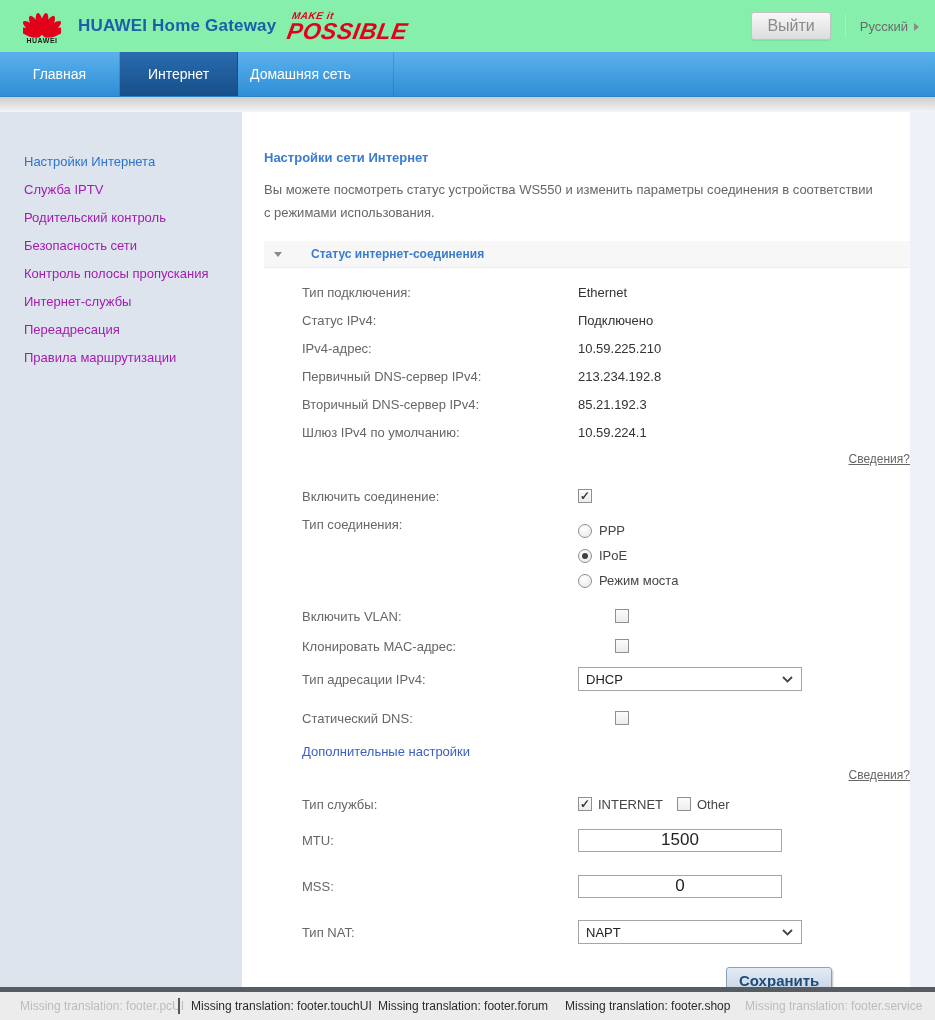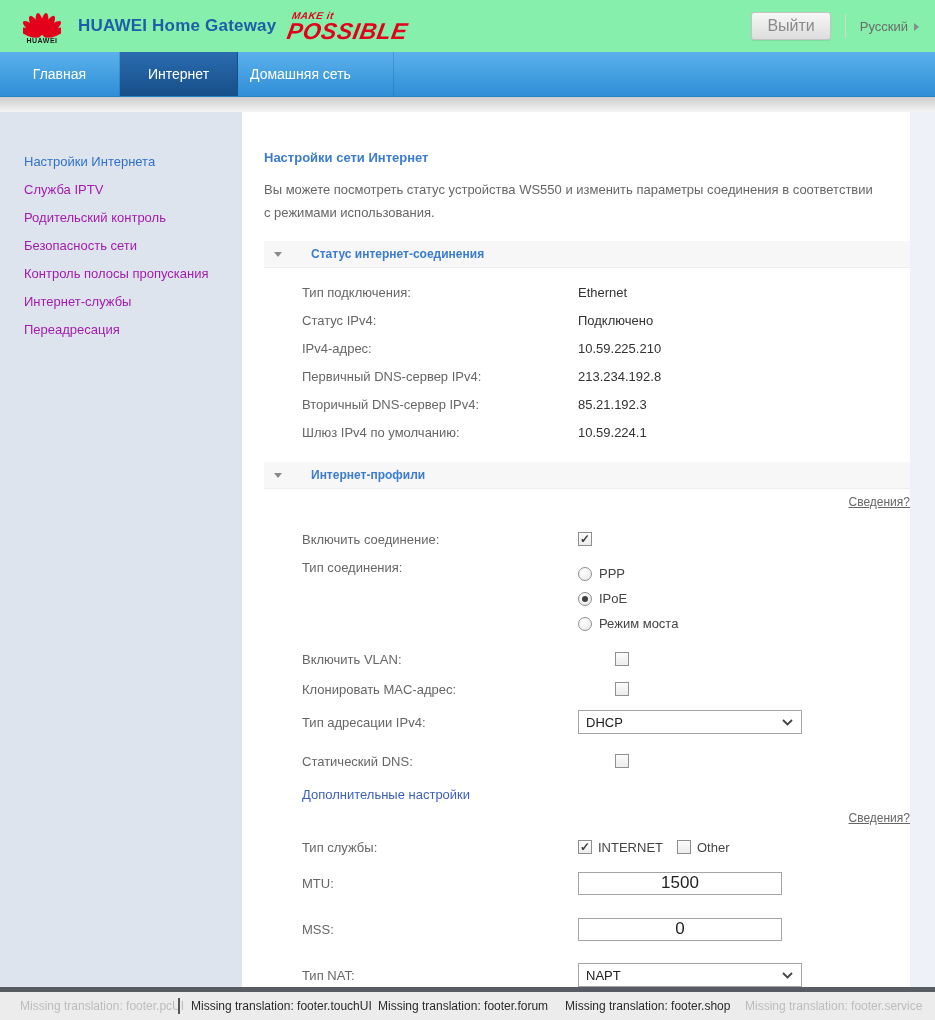--- a/index.html
+++ b/index.html
@@ -194,20 +194,21 @@
   <div class="content">
 
     <div class="sidebar">
       <div class="side-item active">Настройки Интернета</div>
       <div class="side-item">Служба IPTV</div>
       <div class="side-item">Родительский контроль</div>
       <div class="side-item">Безопасность сети</div>
       <div class="side-item">Контроль полосы пропускания</div>
       <div class="side-item">Интернет-службы</div>
       <div class="side-item">Переадресация</div>
+      <div class="side-item">Правила маршрутизации</div>
     </div>
 
     <div class="main">
       <div class="main-inner">
         <div class="page-title">Настройки сети Интернет</div>
         <div class="page-desc">Вы можете посмотреть статус устройства WS550 и изменить параметры соединения в соответствии с режимами использования.</div>
 
         <div class="section-bar">
           <span class="tri-down"></span>
           <span class="section-title">Статус интернет-соединения</span>
@@ -232,24 +233,20 @@
           <div class="kv-row">
             <span class="kv-label">Вторичный DNS-сервер IPv4:</span>
             <span class="kv-value">85.21.192.3</span>
           </div>
           <div class="kv-row">
             <span class="kv-label">Шлюз IPv4 по умолчанию:</span>
             <span class="kv-value">10.59.224.1</span>
           </div>
         </div>
 
-        <div class="section-bar mt16">
-          <span class="tri-down"></span>
-          <span class="section-title">Интернет-профили</span>
-        </div>
 
         <div class="details-row">
           <span class="details-link">Сведения?</span>
         </div>
 
         <div class="form-row h26 mt14">
           <span class="form-label">Включить соединение:</span>
           <span class="cb checked"></span>
         </div>
 

